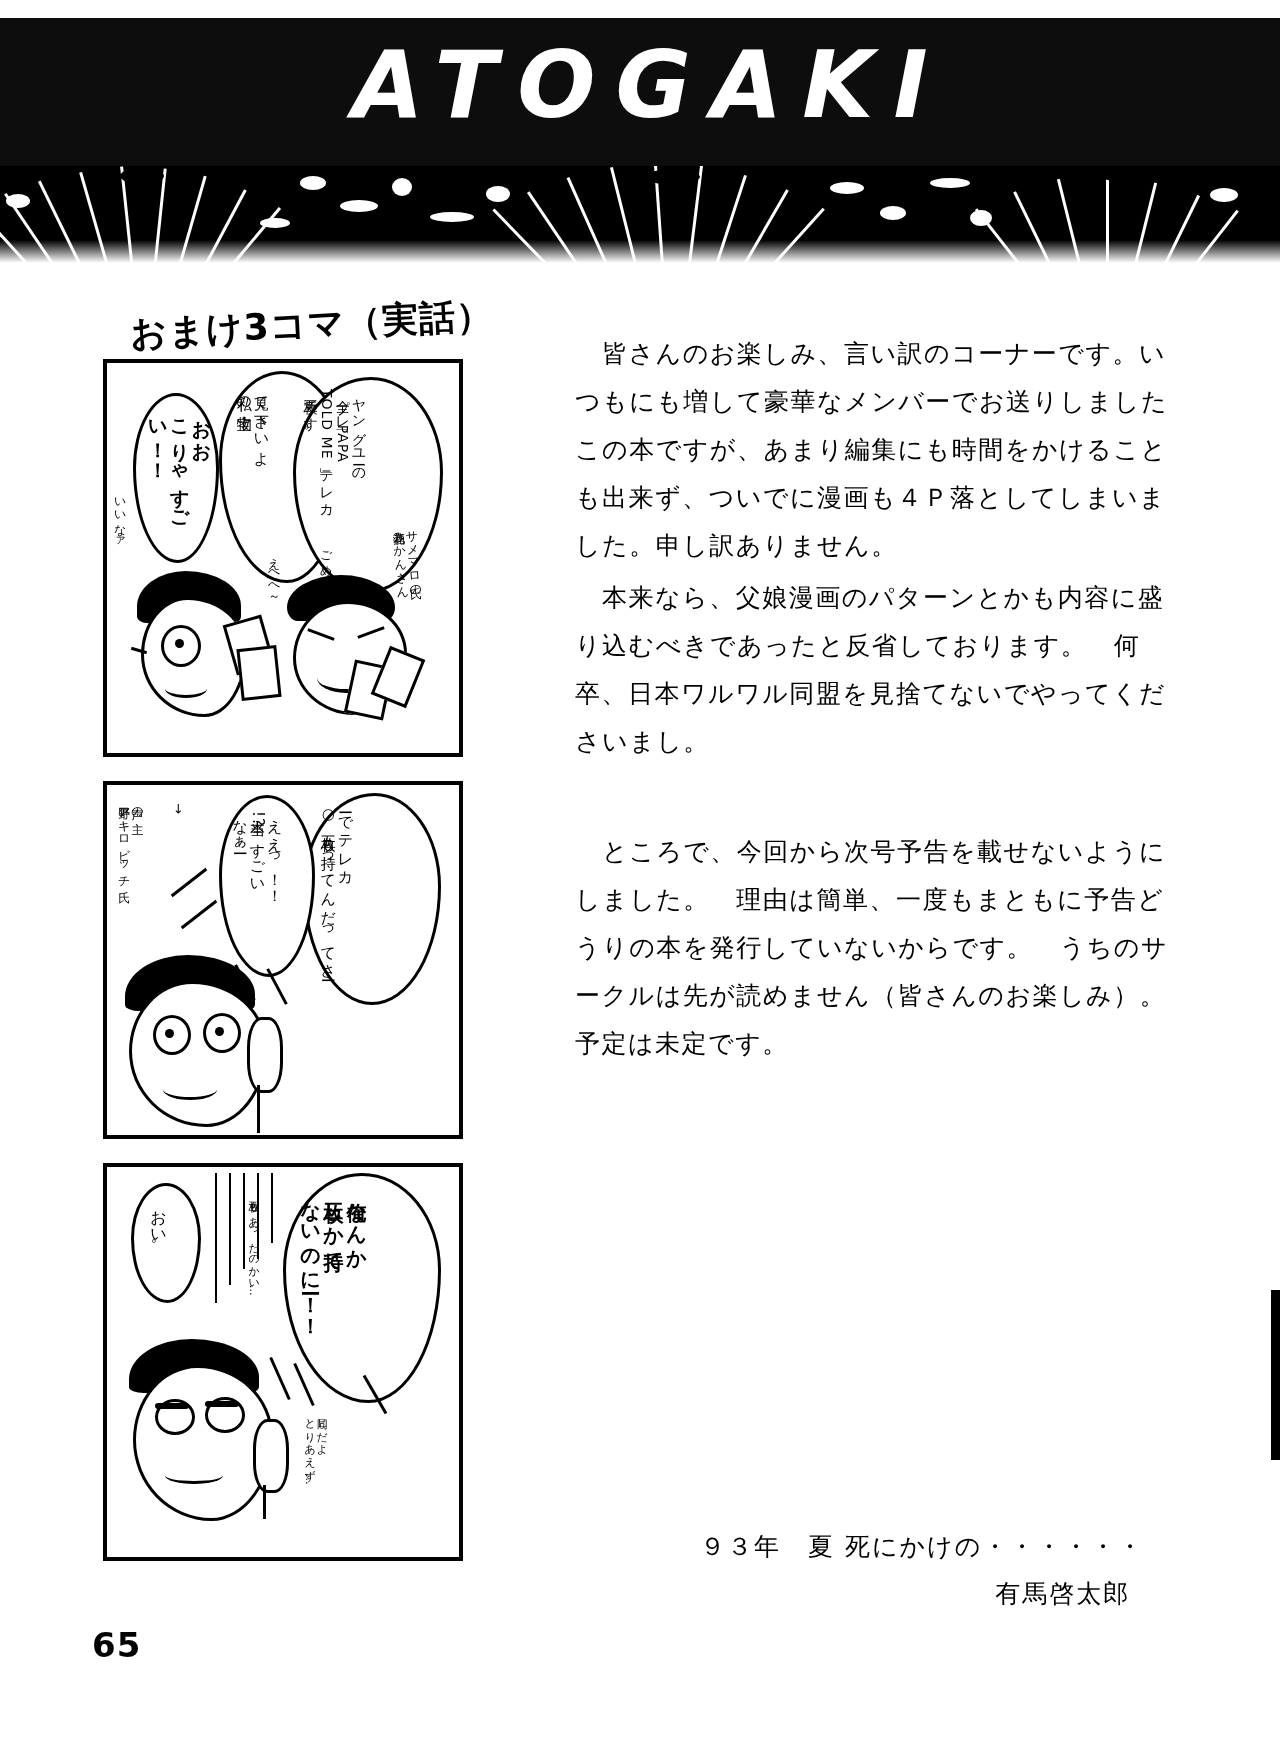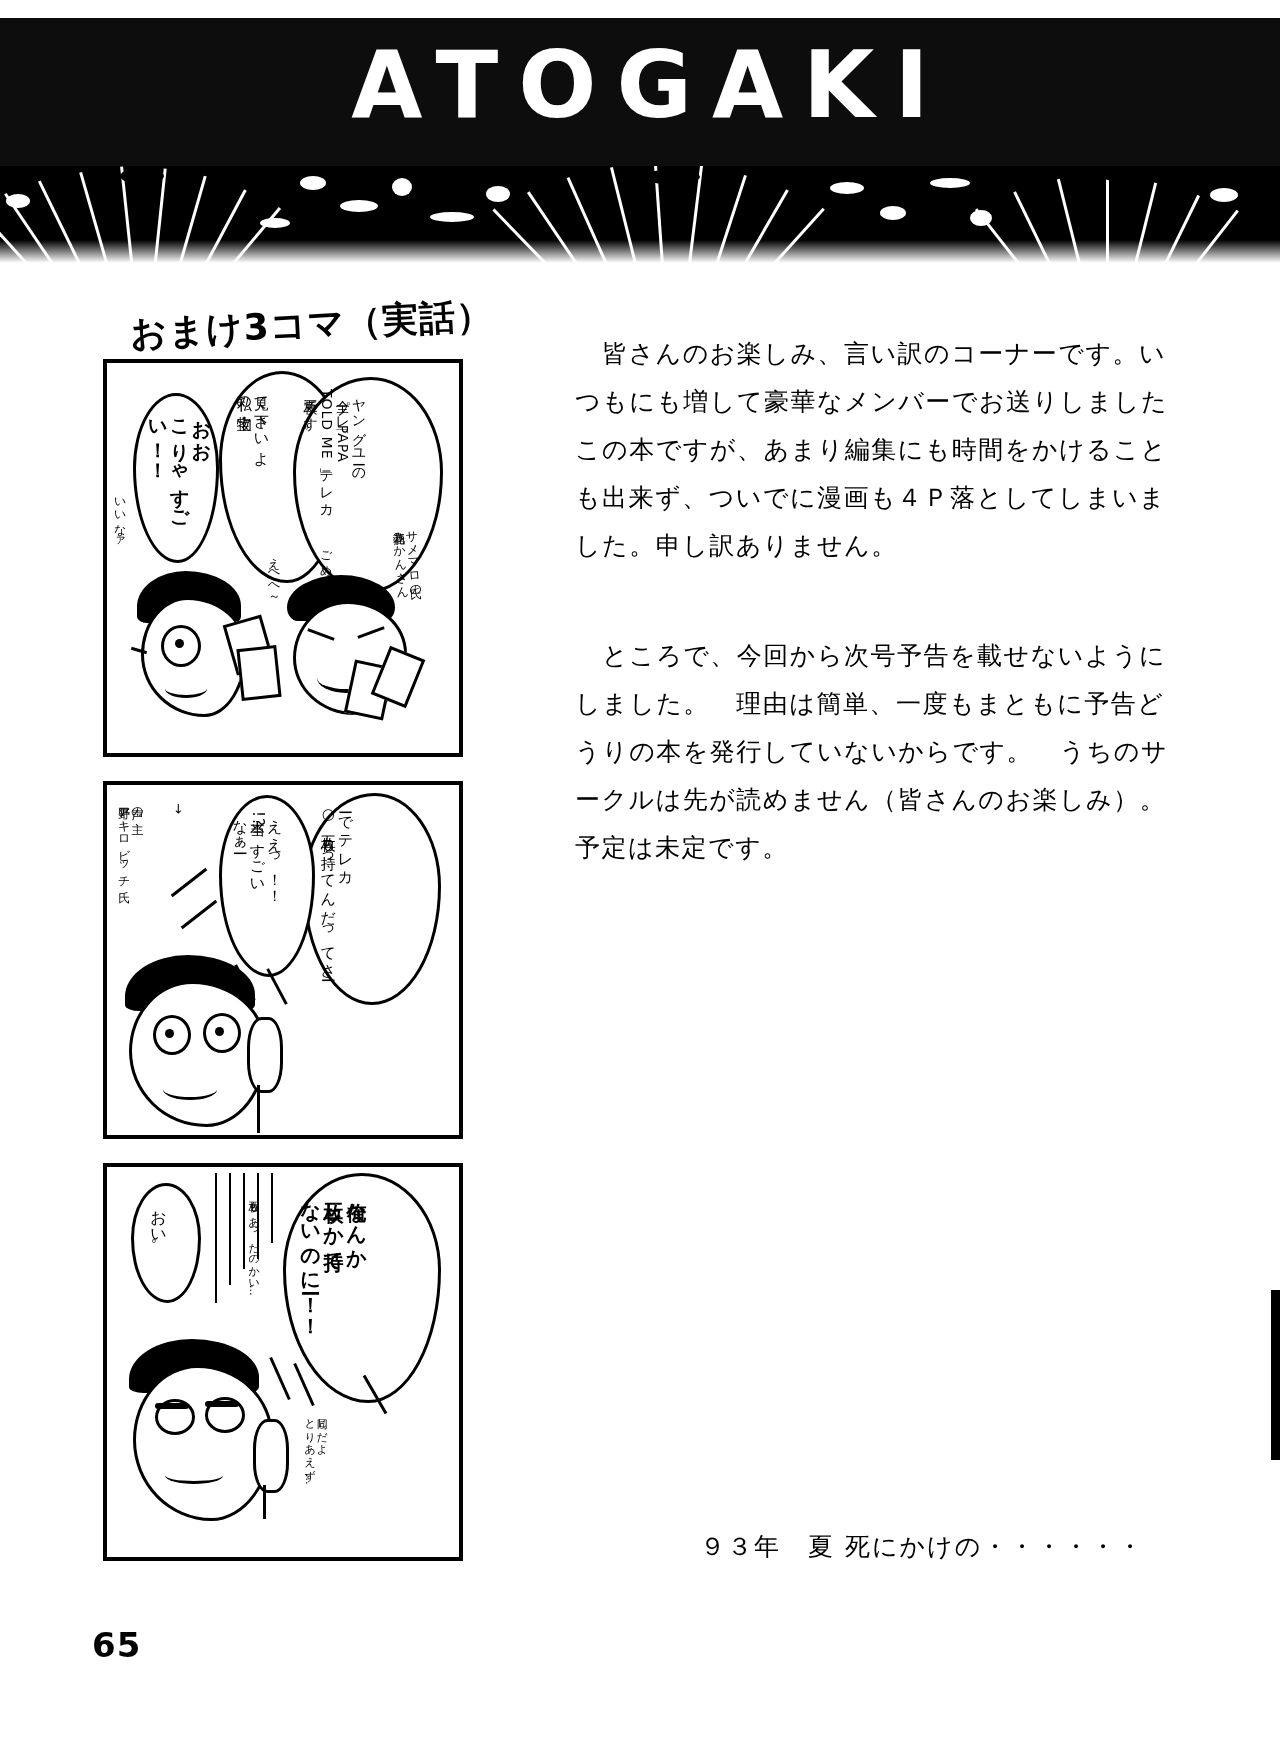--- a/index.html
+++ b/index.html
@@ -17,20 +17,21 @@
   }
 
   
   .header-banner {
     position: absolute;
     left: 0;
     top: 18px;
     width: 1280px;
     height: 148px;
     background: #0d0d0d;
+    font-style: italic;
   }
   .header-title {
     position: absolute;
     left: 0;
     top: 20px;
     width: 1280px;
     text-align: center;
     font-family: "DejaVu Sans", sans-serif;
     font-weight: bold;
     font-size: 92px;
@@ -393,22 +394,24 @@
     <div class="eye" style="left:98px; top:230px; width:34px; height:30px;"></div>
     <div class="hline" style="left:98px; top:234px; width:34px; height:6px; background:#000; border-radius:3px;"></div>
     <div class="mouth" style="left:58px; top:300px; width:58px; height:14px;"></div>
     <div class="handset" style="left:146px; top:252px; width:30px; height:68px;"></div>
     <div class="hline" style="left:156px; top:318px; width:3px; height:34px;"></div>
   </div>
 </div>
 
 <div class="text-col">
   <p class="para">皆さんのお楽しみ、言い訳のコーナーです。いつもにも増して豪華なメンバーでお送りしましたこの本ですが、あまり編集にも時間をかけることも出来ず、ついでに漫画も４Ｐ落としてしまいました。申し訳ありません。</p>
+  <p class="para">本来なら、父娘漫画のパターンとかも内容に盛り込むべきであったと反省しております。　何卒、日本ワルワル同盟を見捨てないでやってくださいまし。</p>
   <p class="para gap">ところで、今回から次号予告を載せないようにしました。　理由は簡単、一度もまともに予告どうりの本を発行していないからです。　うちのサークルは先が読めません（皆さんのお楽しみ）。　予定は未定です。</p>
 </div>
 
 <div class="signature">
   <span>９３年　夏 死にかけの・・・・・・</span>
+  <span class="name">有馬啓太郎</span>
 </div>
 
 <div class="page-number">65</div>
 
 <div class="edge-mark"></div>
 
 </body></html>

